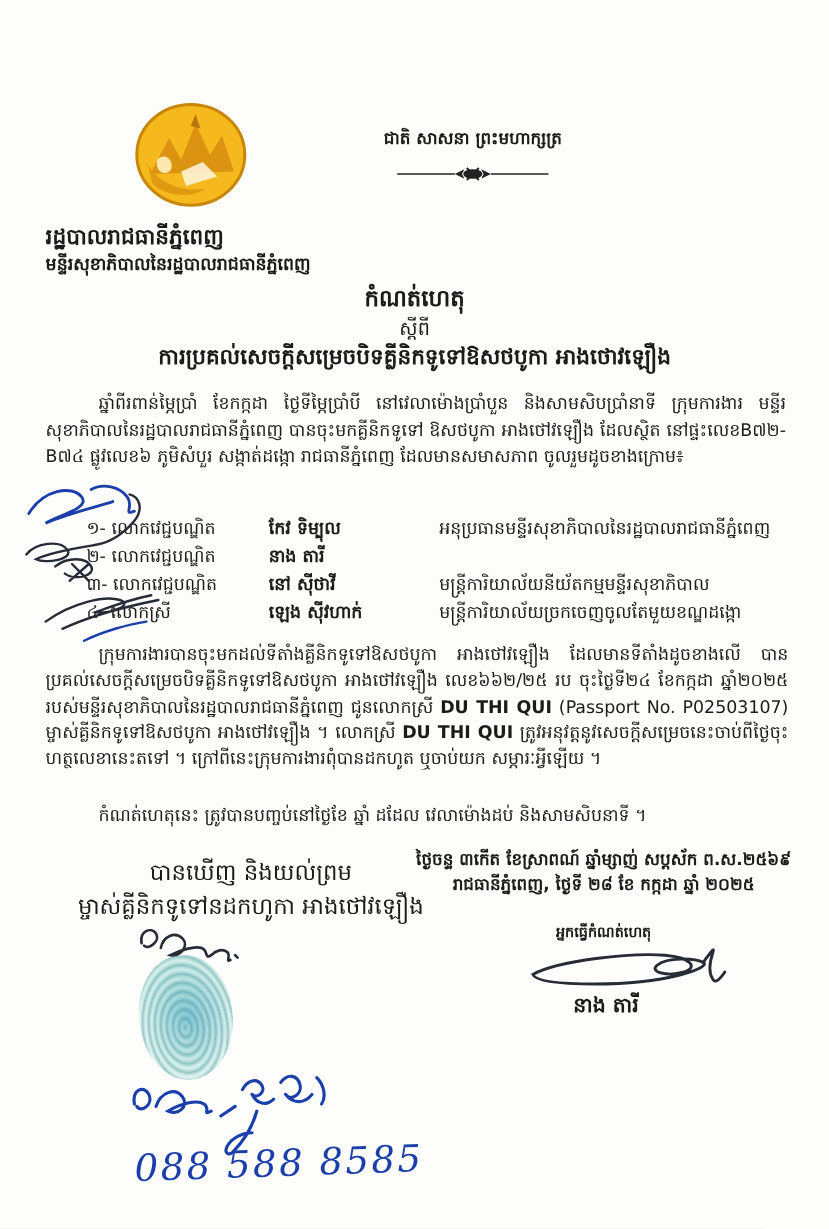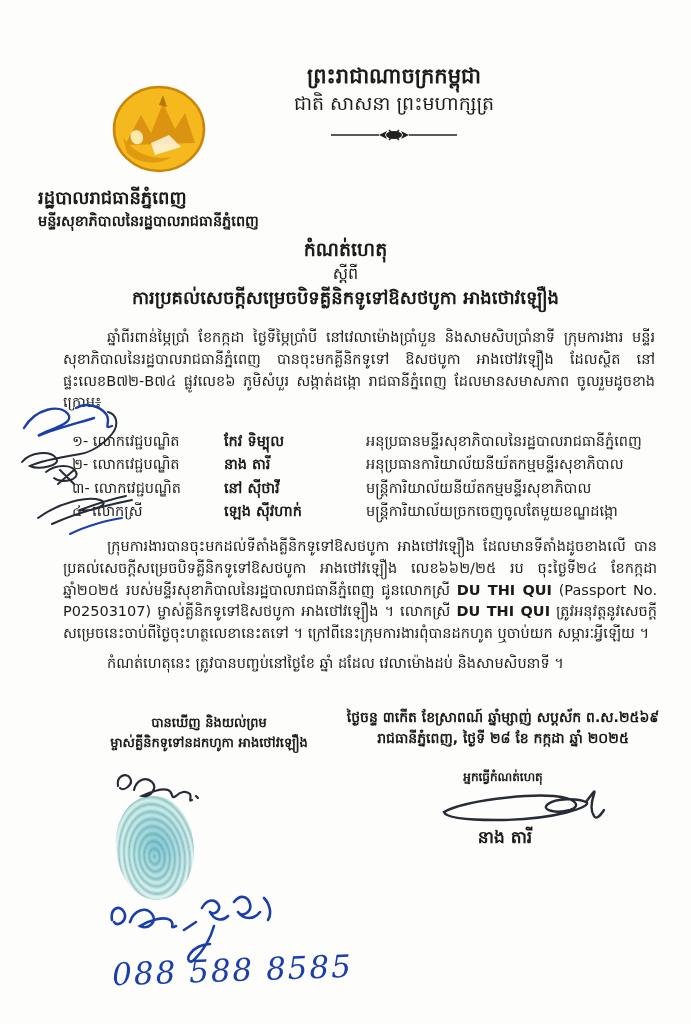--- a/index.html
+++ b/index.html
@@ -7,42 +7,42 @@
     position:relative;width:691px;height:1024px;margin:0 auto;
     background:#fdfdfb;overflow:hidden;
     font-family:"DejaVu Sans",sans-serif;color:#1b1b1b;
   }
   .abs{position:absolute;}
   .center{text-align:center;}
   .b{font-weight:700;}
   
   .kingdom{left:97px;right:0;top:62px;}
   .kingdom-l1{font-size:21px;font-weight:700;line-height:1.35;}
-  .kingdom-l2{font-size:19px;font-weight:400;line-height:1.4;}
+  .kingdom-l2{font-size:14px;font-weight:700;line-height:1.4;margin-top:45px;}
   .divider{margin-top:10px;}
   .dept{left:38px;top:158px;}
   .dept-l1{font-size:18px;font-weight:700;line-height:1.5;margin-top:26px;}
   .dept-l2{font-size:14.5px;font-weight:700;line-height:1.5;}
   
   .title{left:0;right:0;top:236px;}
   .title-l1{font-size:19px;font-weight:700;line-height:1.4;}
   .title-l2{font-size:16px;font-weight:400;line-height:1.35;}
   .title-l3{font-size:18px;font-weight:700;line-height:1.5;}
   
-  .para{font-size:14.5px;line-height:1.5;text-align:justify;margin-left:25px;}
+  .para{font-size:14.5px;line-height:1.5;text-align:justify;}
   .para .indent{display:inline-block;width:44px;}
   .body1{left:38px;right:36px;top:327px;}
   .plist{left:72px;right:30px;top:430px;}
   .plist-row{display:grid;grid-template-columns:148px 138px 1fr;column-gap:4px;
     font-size:14.5px;line-height:1.62;}
   .pname{font-weight:700;}
   .body2{left:38px;right:34px;top:536px;}
-  .closing{left:38px;right:36px;top:653px;}
+  .closing{left:38px;right:36px;top:670px;}
   
-  .sign-left{left:58px;top:713px;width:302px;font-size:13px;font-weight:700;line-height:1.55;}
+  .sign-left{left:58px;top:713px;width:302px;font-size:19px;font-weight:400;line-height:1.55;}
   .sign-right{left:333px;top:707px;width:340px;font-size:14px;font-weight:700;line-height:1.5;}
   .recorder-title{font-size:12px;font-weight:700;margin-top:19px;}
   .recorder-name{left:400px;top:826px;width:210px;font-size:17px;font-weight:700;}
   
   .fingerprint{
     left:116px;top:796px;width:78px;height:104px;border-radius:50% 48% 52% 50%;
     transform:rotate(-7deg);
     background:
       radial-gradient(ellipse at 55% 50%, rgba(60,150,190,0.35) 0%, rgba(60,150,190,0.0) 55%),
       repeating-radial-gradient(ellipse at 48% 58%, rgba(35,130,135,0.42) 0px, rgba(35,130,135,0.06) 2px, rgba(35,130,135,0.0) 3px, rgba(35,130,135,0.32) 5px),
@@ -66,21 +66,20 @@
     <ellipse cx="48" cy="44" rx="45" ry="42" fill="#f5b91e"></ellipse>
     <ellipse cx="48" cy="44" rx="45" ry="42" fill="none" stroke="#c8860a" stroke-width="2.5"></ellipse>
     <path d="M14 60 L30 30 L40 48 L52 18 L64 44 L74 28 L84 58 Z" fill="#d98f10" opacity="0.9"></path>
     <path d="M40 58 L58 50 L70 62 L44 70 Z" fill="#fdf6e0" opacity="0.85"></path>
     <path d="M20 48 C28 40 36 52 30 58 C24 62 18 56 20 48 Z" fill="#fce9ad"></path>
     <path d="M48 20 L52 10 L56 22 Z" fill="#b8770a"></path>
     <path d="M12 52 C20 66 40 76 60 72 C50 80 28 80 16 68 Z" fill="#e09a12"></path>
   </svg>
 
   <div class="abs kingdom center">
-    <div class="kingdom-l1">ព្រះរាជាណាចក្រកម្ពុជា</div>
     <div class="kingdom-l2">ជាតិ សាសនា ព្រះមហាក្សត្រ</div>
     <div class="divider">
       <svg width="130" height="14" viewBox="0 0 130 14">
         <line x1="2" y1="7" x2="50" y2="7" stroke="#222" stroke-width="1.4"></line>
         <line x1="80" y1="7" x2="128" y2="7" stroke="#222" stroke-width="1.4"></line>
         <path d="M50 7 L58 3 L56 7 L58 11 Z" fill="#222"></path>
         <path d="M80 7 L72 3 L74 7 L72 11 Z" fill="#222"></path>
         <ellipse cx="65" cy="7" rx="8" ry="4" fill="#222"></ellipse>
         <path d="M60 2 L70 12 M70 2 L60 12" stroke="#222" stroke-width="1.6"></path>
       </svg>
@@ -102,21 +101,20 @@
 
   <div class="abs plist">
     <div class="plist-row">
       <span><span>១-</span> <span>លោកវេជ្ជបណ្ឌិត</span></span>
       <span class="pname">កែវ ទិម្បុល</span>
       <span>អនុប្រធានមន្ទីរសុខាភិបាលនៃរដ្ឋបាលរាជធានីភ្នំពេញ</span>
     </div>
     <div class="plist-row">
       <span><span>២-</span> <span>លោកវេជ្ជបណ្ឌិត</span></span>
       <span class="pname">នាង តារី</span>
-      <span>អនុប្រធានការិយាល័យនីយ័តកម្មមន្ទីរសុខាភិបាល</span>
     </div>
     <div class="plist-row">
       <span><span>៣-</span> <span>លោកវេជ្ជបណ្ឌិត</span></span>
       <span class="pname">នៅ ស៊ីថាវី</span>
       <span>មន្ត្រីការិយាល័យនីយ័តកម្មមន្ទីរសុខាភិបាល</span>
     </div>
     <div class="plist-row">
       <span><span>៤-</span> <span>លោកស្រី</span></span>
       <span class="pname">ឡេង ស៊ីវហាក់</span>
       <span>មន្ត្រីការិយាល័យច្រកចេញចូលតែមួយខណ្ឌដង្កោ</span>

